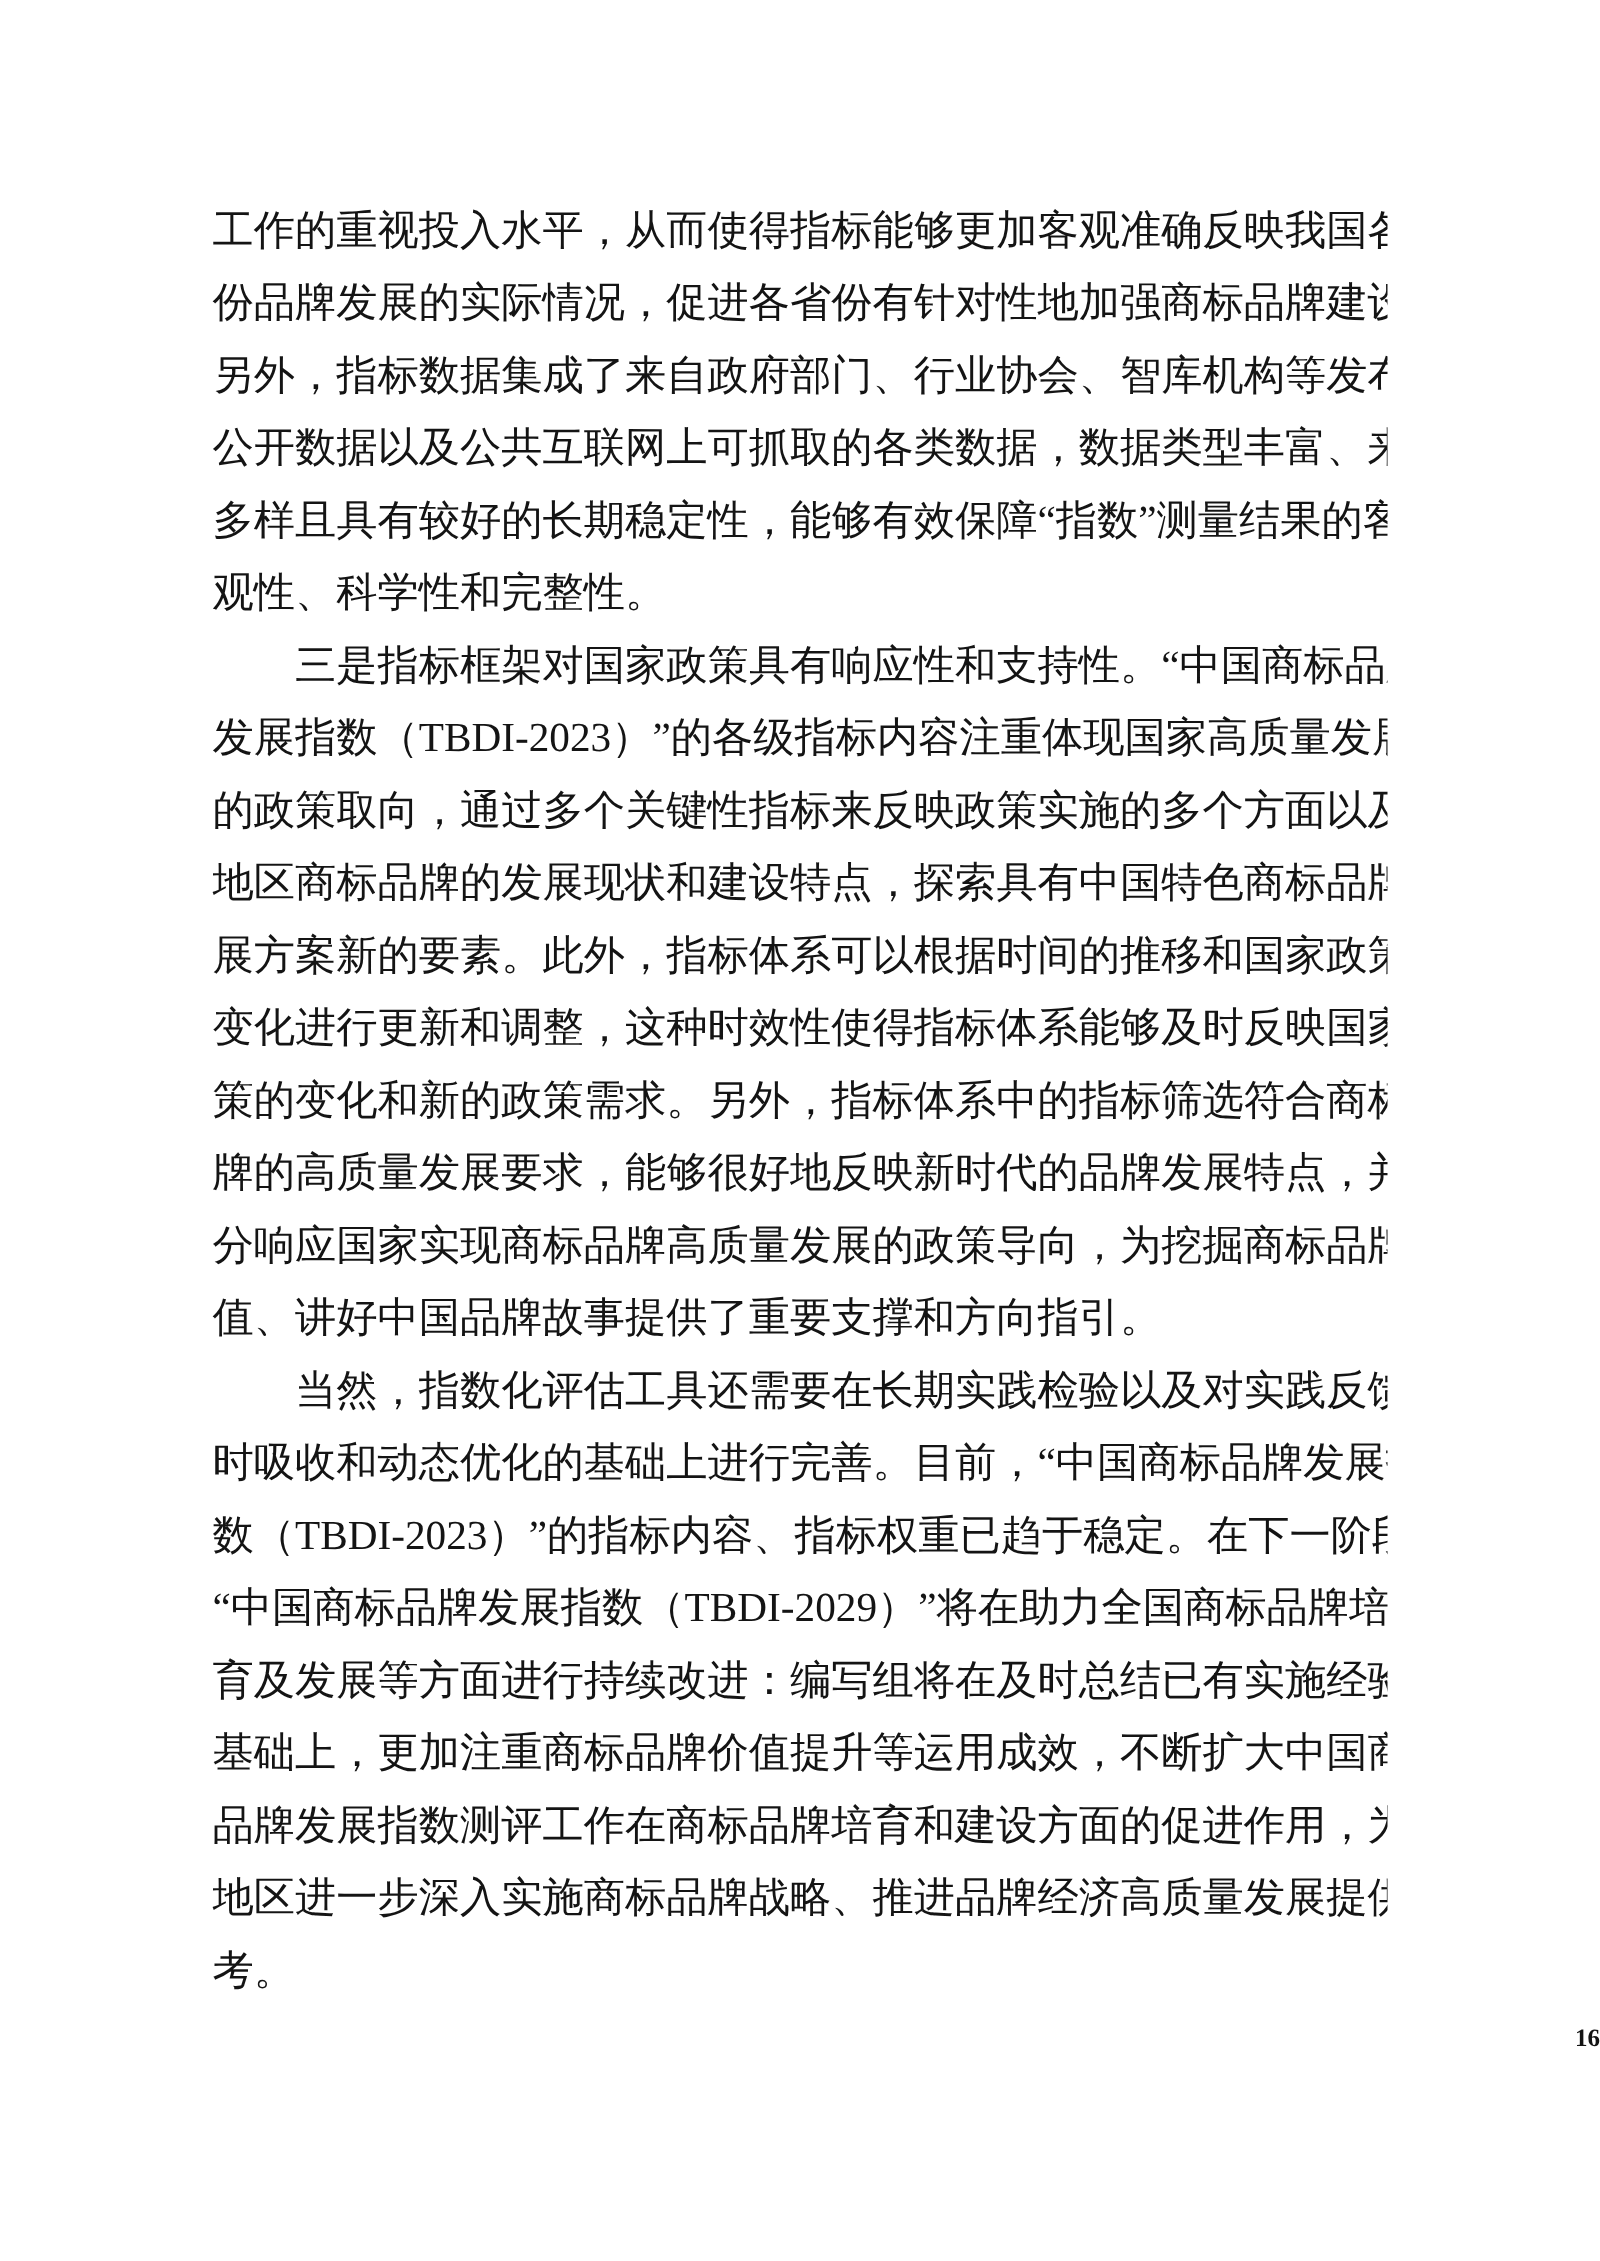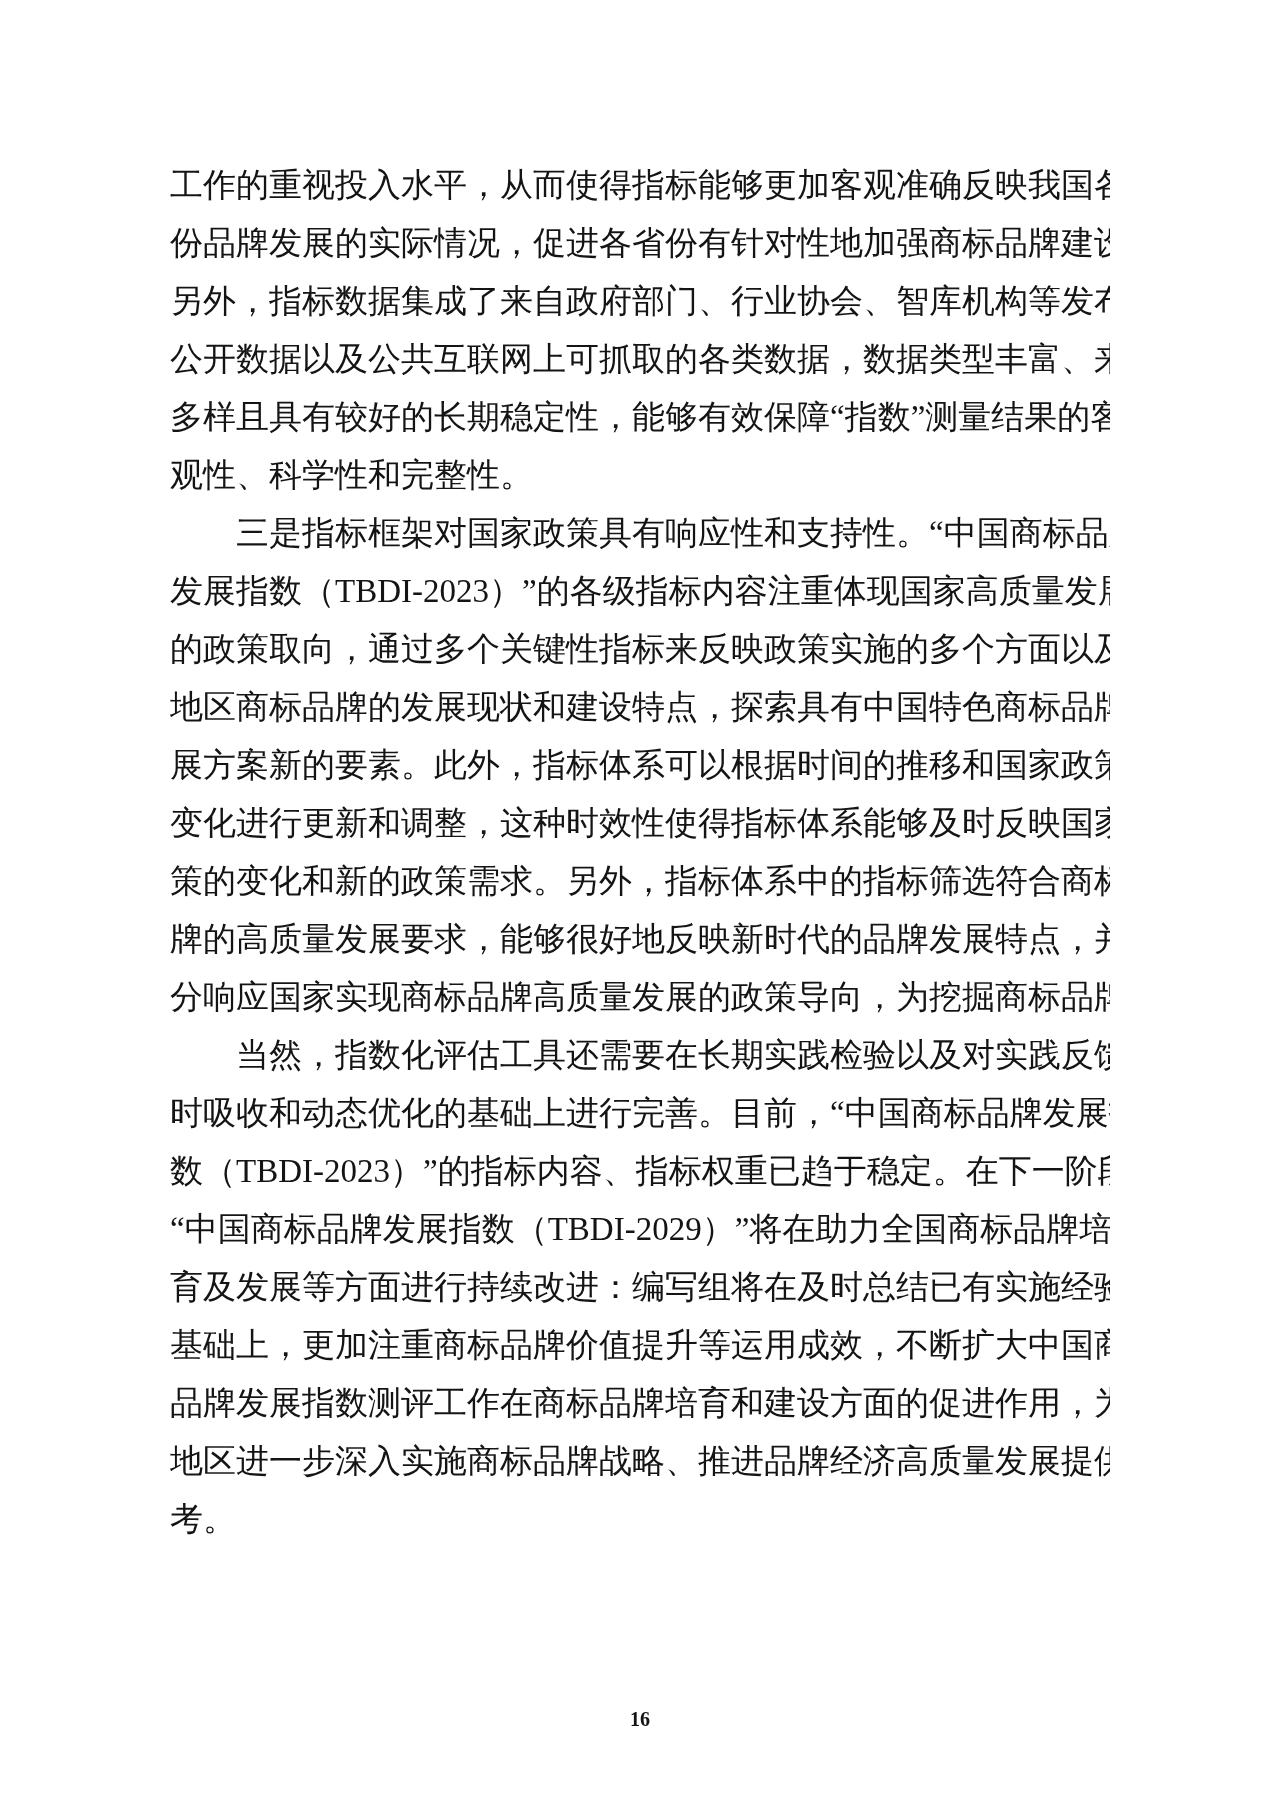--- a/index.html
+++ b/index.html
@@ -38,23 +38,23 @@
   .line.last {
     text-align: center;
     text-align-last: left;
   }
   .line.indent {
     text-indent: 2em;
   }
   .footer {
     position: absolute;
     left: 0;
-    top: 1708px;
+    top: 1620px;
     width: 100%;
-    text-align: center;
+    text-align: right;
   }
   .page-number {
     font-size: 20px;
     font-weight: bold;
     font-family: "Liberation Serif", "DejaVu Serif", serif;
     color: #141414;
   }
 </style>
 </head>
 <body>
@@ -74,20 +74,21 @@
     <div class="paragraph">
       <div class="line indent">三是指标框架对国家政策具有响应性和支持性。“中国商标品牌</div>
       <div class="line">发展指数（TBDI-2023）”的各级指标内容注重体现国家高质量发展</div>
       <div class="line">的政策取向，通过多个关键性指标来反映政策实施的多个方面以及各</div>
       <div class="line">地区商标品牌的发展现状和建设特点，探索具有中国特色商标品牌发</div>
       <div class="line">展方案新的要素。此外，指标体系可以根据时间的推移和国家政策的</div>
       <div class="line">变化进行更新和调整，这种时效性使得指标体系能够及时反映国家政</div>
       <div class="line">策的变化和新的政策需求。另外，指标体系中的指标筛选符合商标品</div>
       <div class="line">牌的高质量发展要求，能够很好地反映新时代的品牌发展特点，并充</div>
       <div class="line">分响应国家实现商标品牌高质量发展的政策导向，为挖掘商标品牌价</div>
+      <div class="line last">值、讲好中国品牌故事提供了重要支撑和方向指引。</div>
     </div>
 
     <div class="paragraph">
       <div class="line indent">当然，指数化评估工具还需要在长期实践检验以及对实践反馈及</div>
       <div class="line">时吸收和动态优化的基础上进行完善。目前，“中国商标品牌发展指</div>
       <div class="line">数（TBDI-2023）”的指标内容、指标权重已趋于稳定。在下一阶段，</div>
       <div class="line">“中国商标品牌发展指数（TBDI-2029）”将在助力全国商标品牌培</div>
       <div class="line">育及发展等方面进行持续改进：编写组将在及时总结已有实施经验的</div>
       <div class="line">基础上，更加注重商标品牌价值提升等运用成效，不断扩大中国商标</div>
       <div class="line">品牌发展指数测评工作在商标品牌培育和建设方面的促进作用，为各</div>

